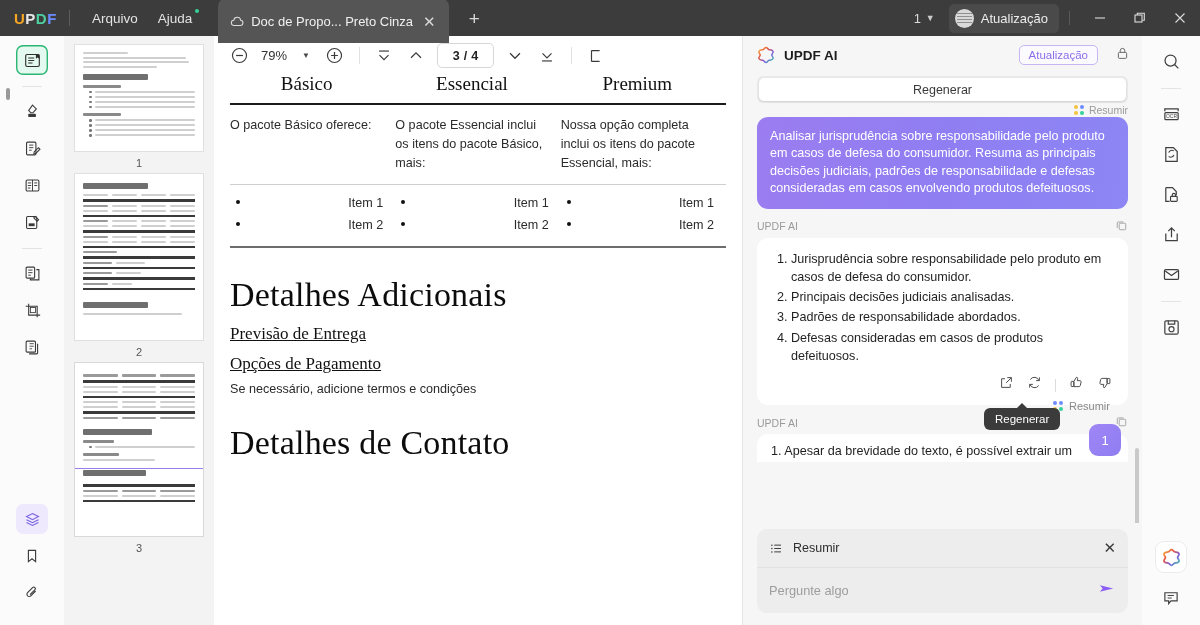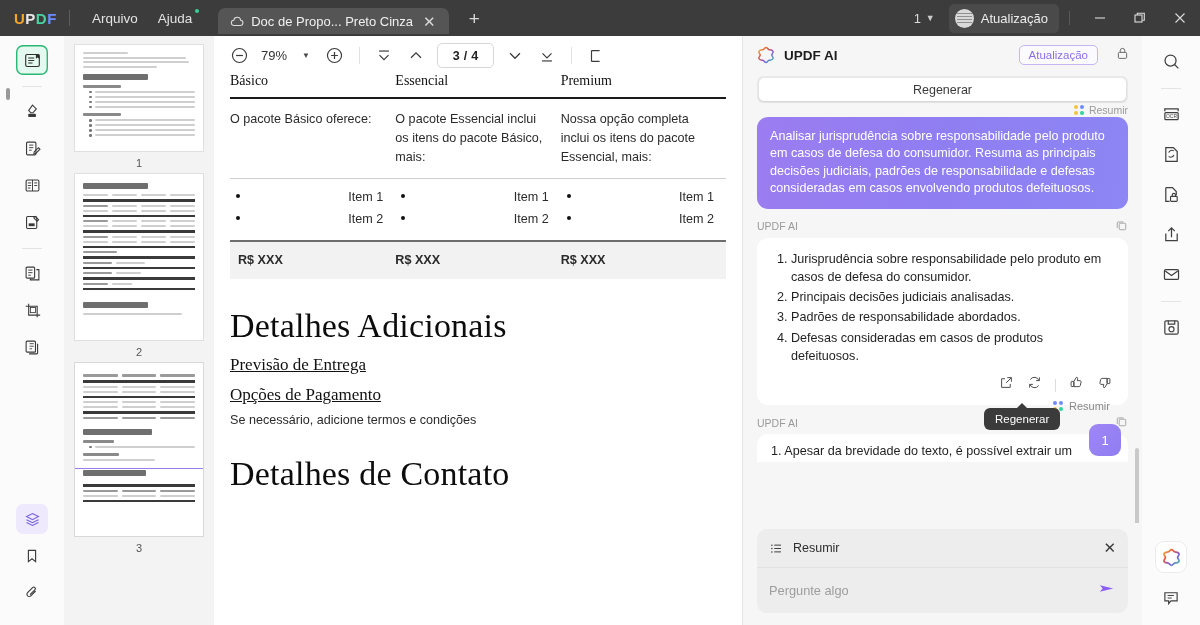--- a/index.html
+++ b/index.html
@@ -25,21 +25,21 @@
   .tb-divider { width:1px; height:16px; background:#5c5c5c; margin:0 12px; }
   .menu-item {
     color:#e2e2e2; font-size:13.5px; padding:4px 10px; cursor:default;
     position: relative;
   }
   .menu-item .dot {
     position:absolute; top:2px; right:3px; width:4px; height:4px;
     border-radius:50%; background:#35d39a;
   }
   .doctab {
-    margin-left:16px; height:26px; background:#555555; border-radius:7px 7px 0 0;
+    margin-left:16px; height:44px; background:#555555; border-radius:7px 7px 0 0;
     display:flex; align-items:center; padding:0 10px 0 12px; gap:7px;
     position: relative; top: 3px;
   }
   .doctab .tab-title { color:#f0f0f0; font-size:13px; white-space:nowrap; }
   .doctab .close { color:#d8d8d8; font-size:15px; line-height:1; padding:2px 3px; }
   .newtab { color:#d8d8d8; font-size:19px; margin-left:12px; padding:0 8px; line-height:1; }
   .tb-right { margin-left:auto; display:flex; align-items:center; height:100%; }
   .pagecount { color:#dcdcdc; font-size:13px; display:flex; align-items:center; gap:5px; padding:0 10px; }
   .chev { font-size:9px; opacity:.9; }
   .update-pill {
@@ -127,22 +127,22 @@
     font-size:12.5px; color:#222; font-weight:bold; margin:0 4px;
   }
 
   .docarea { flex:1; overflow:hidden; background:#fff; position:relative; }
   .page {
     background:#fff; padding:0 16px; position:relative; top:-12px;
     font-family:"Liberation Sans", sans-serif;
   }
   .ptable { width:100%; border-collapse:collapse; table-layout:fixed; }
   .ptable th {
-    font-family:"Liberation Serif", serif; font-size:14px; font-weight:normal;
-    text-align:left; padding:10px 12px 8px 0; color:#111;
+    font-family:"Liberation Serif", serif; font-size:19px; font-weight:normal;
+    text-align:center; padding:10px 12px 8px 0; color:#111;
     border-bottom:2.2px solid #1b1b1b;
   }
   .ptable td { padding:11px 12px 11px 0; vertical-align:top; font-size:12.6px; color:#2b2b2b; line-height:1.5; border-bottom:1px solid #cfcfcf;margin-left:38px; }
   .ptable td.items { padding-top:9px; padding-bottom:9px; border-bottom:2.2px solid #6d6d6d;text-align:right; }
   .ptable td.items ul { list-style:none; }
   .ptable td.items li { position:relative; padding-left:19px; margin-bottom:3px; font-size:12.6px; }
   .ptable td.items li::before {
     content:""; position:absolute; left:6px; top:6px; width:4px; height:4px;
     background:#111; border-radius:50%;
   }
@@ -644,25 +644,20 @@
                     <li>Item 1</li>
                   <li>Item 2</li>
                   </ul>
             </td>
             <td class="items">
               <ul>
                     <li>Item 1</li>
                   <li>Item 2</li>
                   </ul>
             </td>
-          </tr>
-          <tr class="pricerow">
-            <td>R$ XXX</td>
-            <td>R$ XXX</td>
-            <td>R$ XXX</td>
           </tr>
         </tbody>
           </table>
 
         <h1 class="docH1">Detalhes Adicionais</h1>
         <h2 class="docH2">Previsão de Entrega</h2>
         <h2 class="docH2">Opções de Pagamento</h2>
         <div class="docpara">Se necessário, adicione termos e condições</div>
         <h1 class="docH1">Detalhes de Contato</h1>
       </div>

